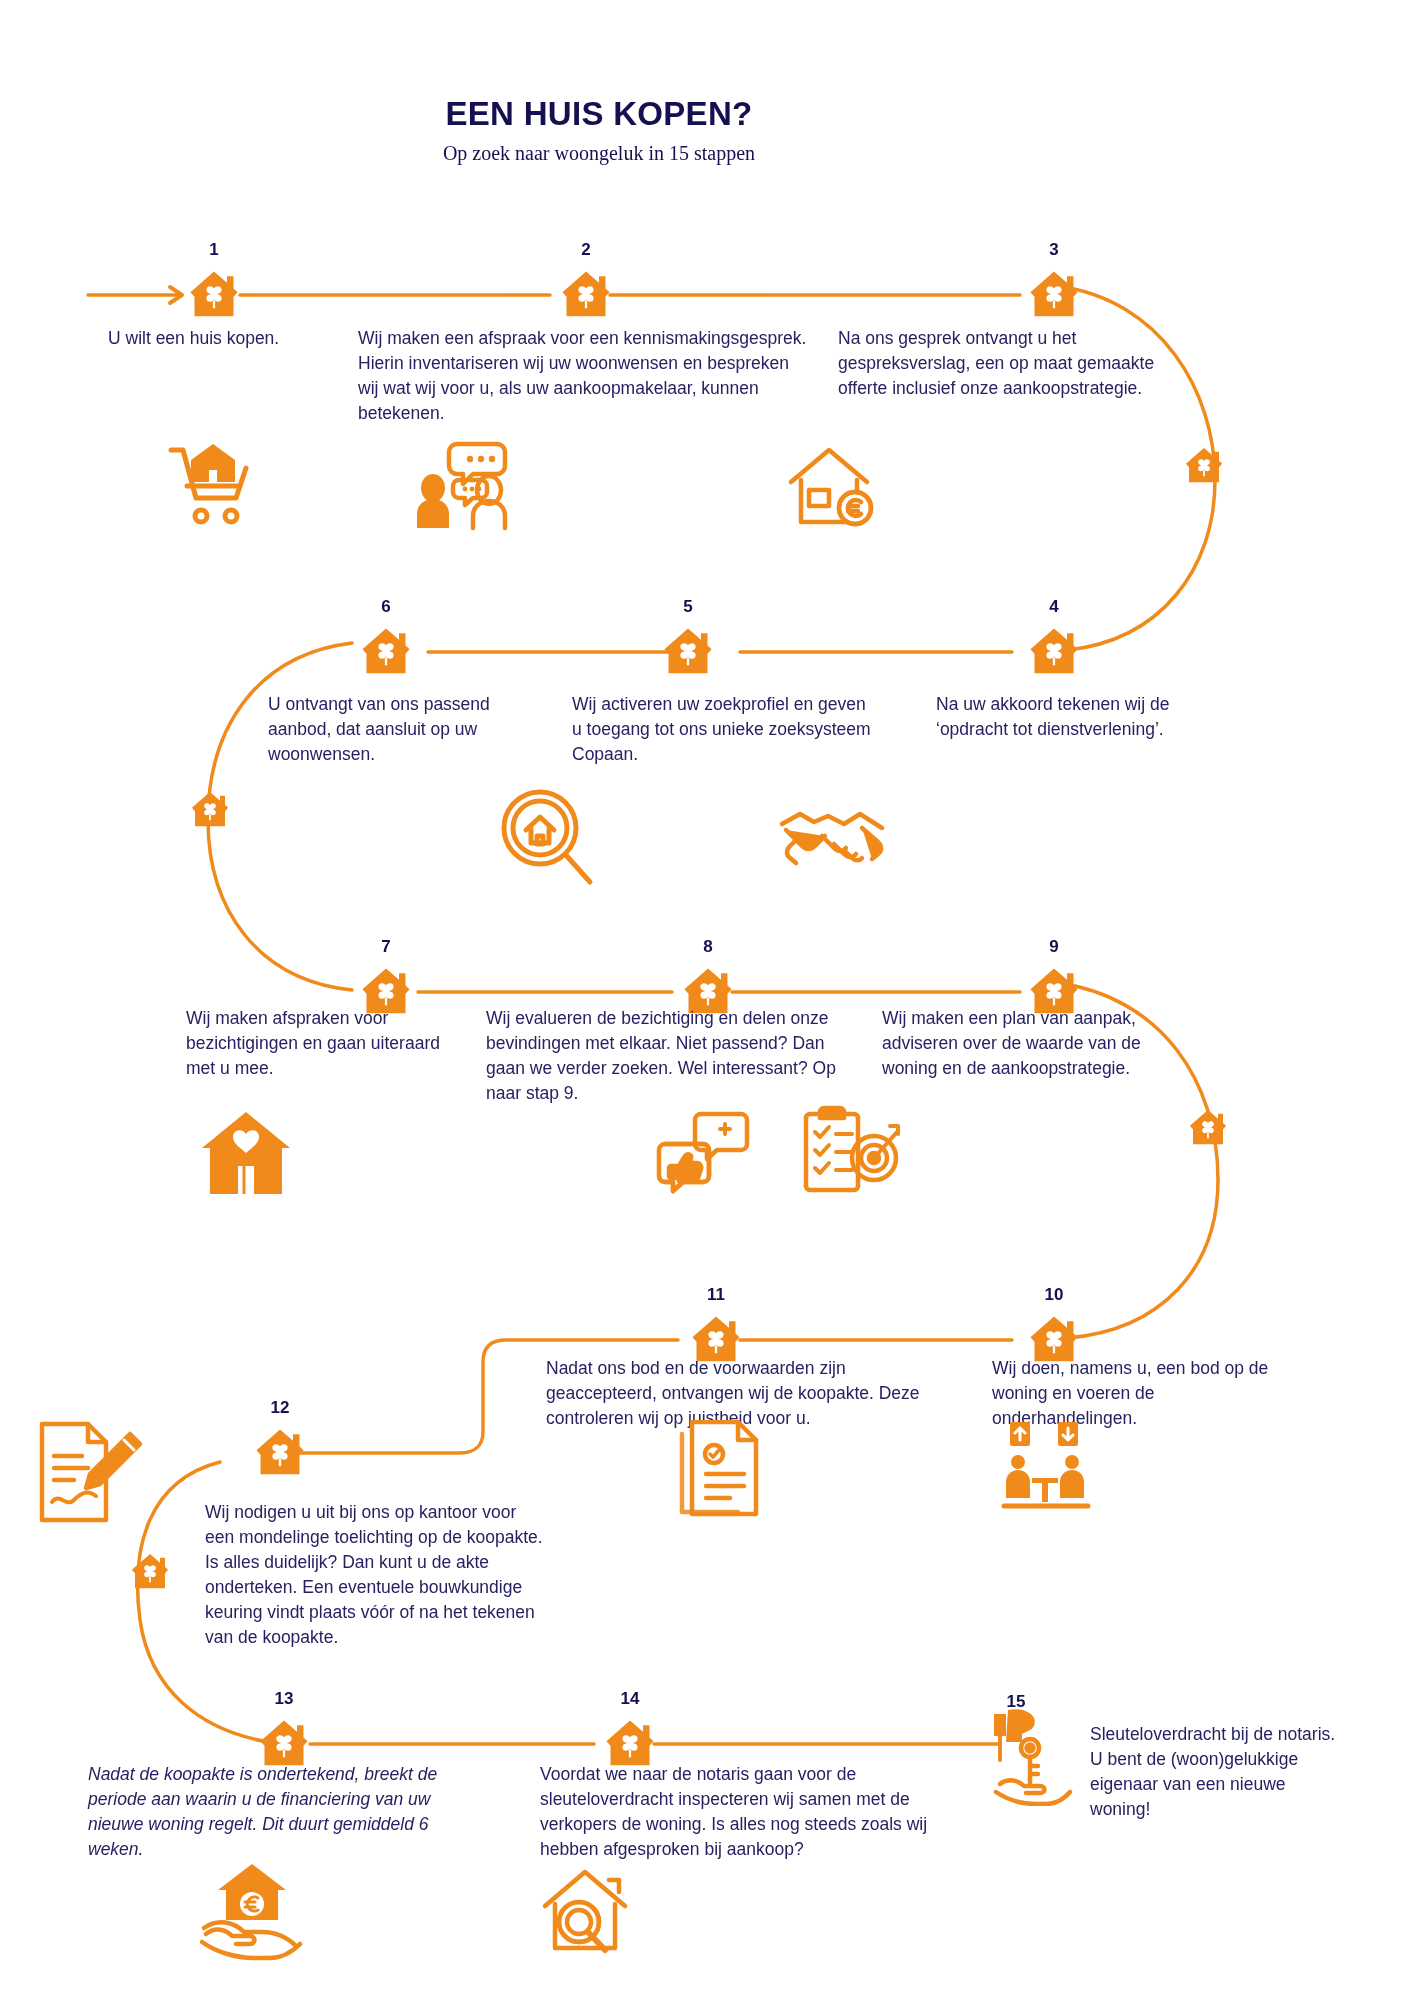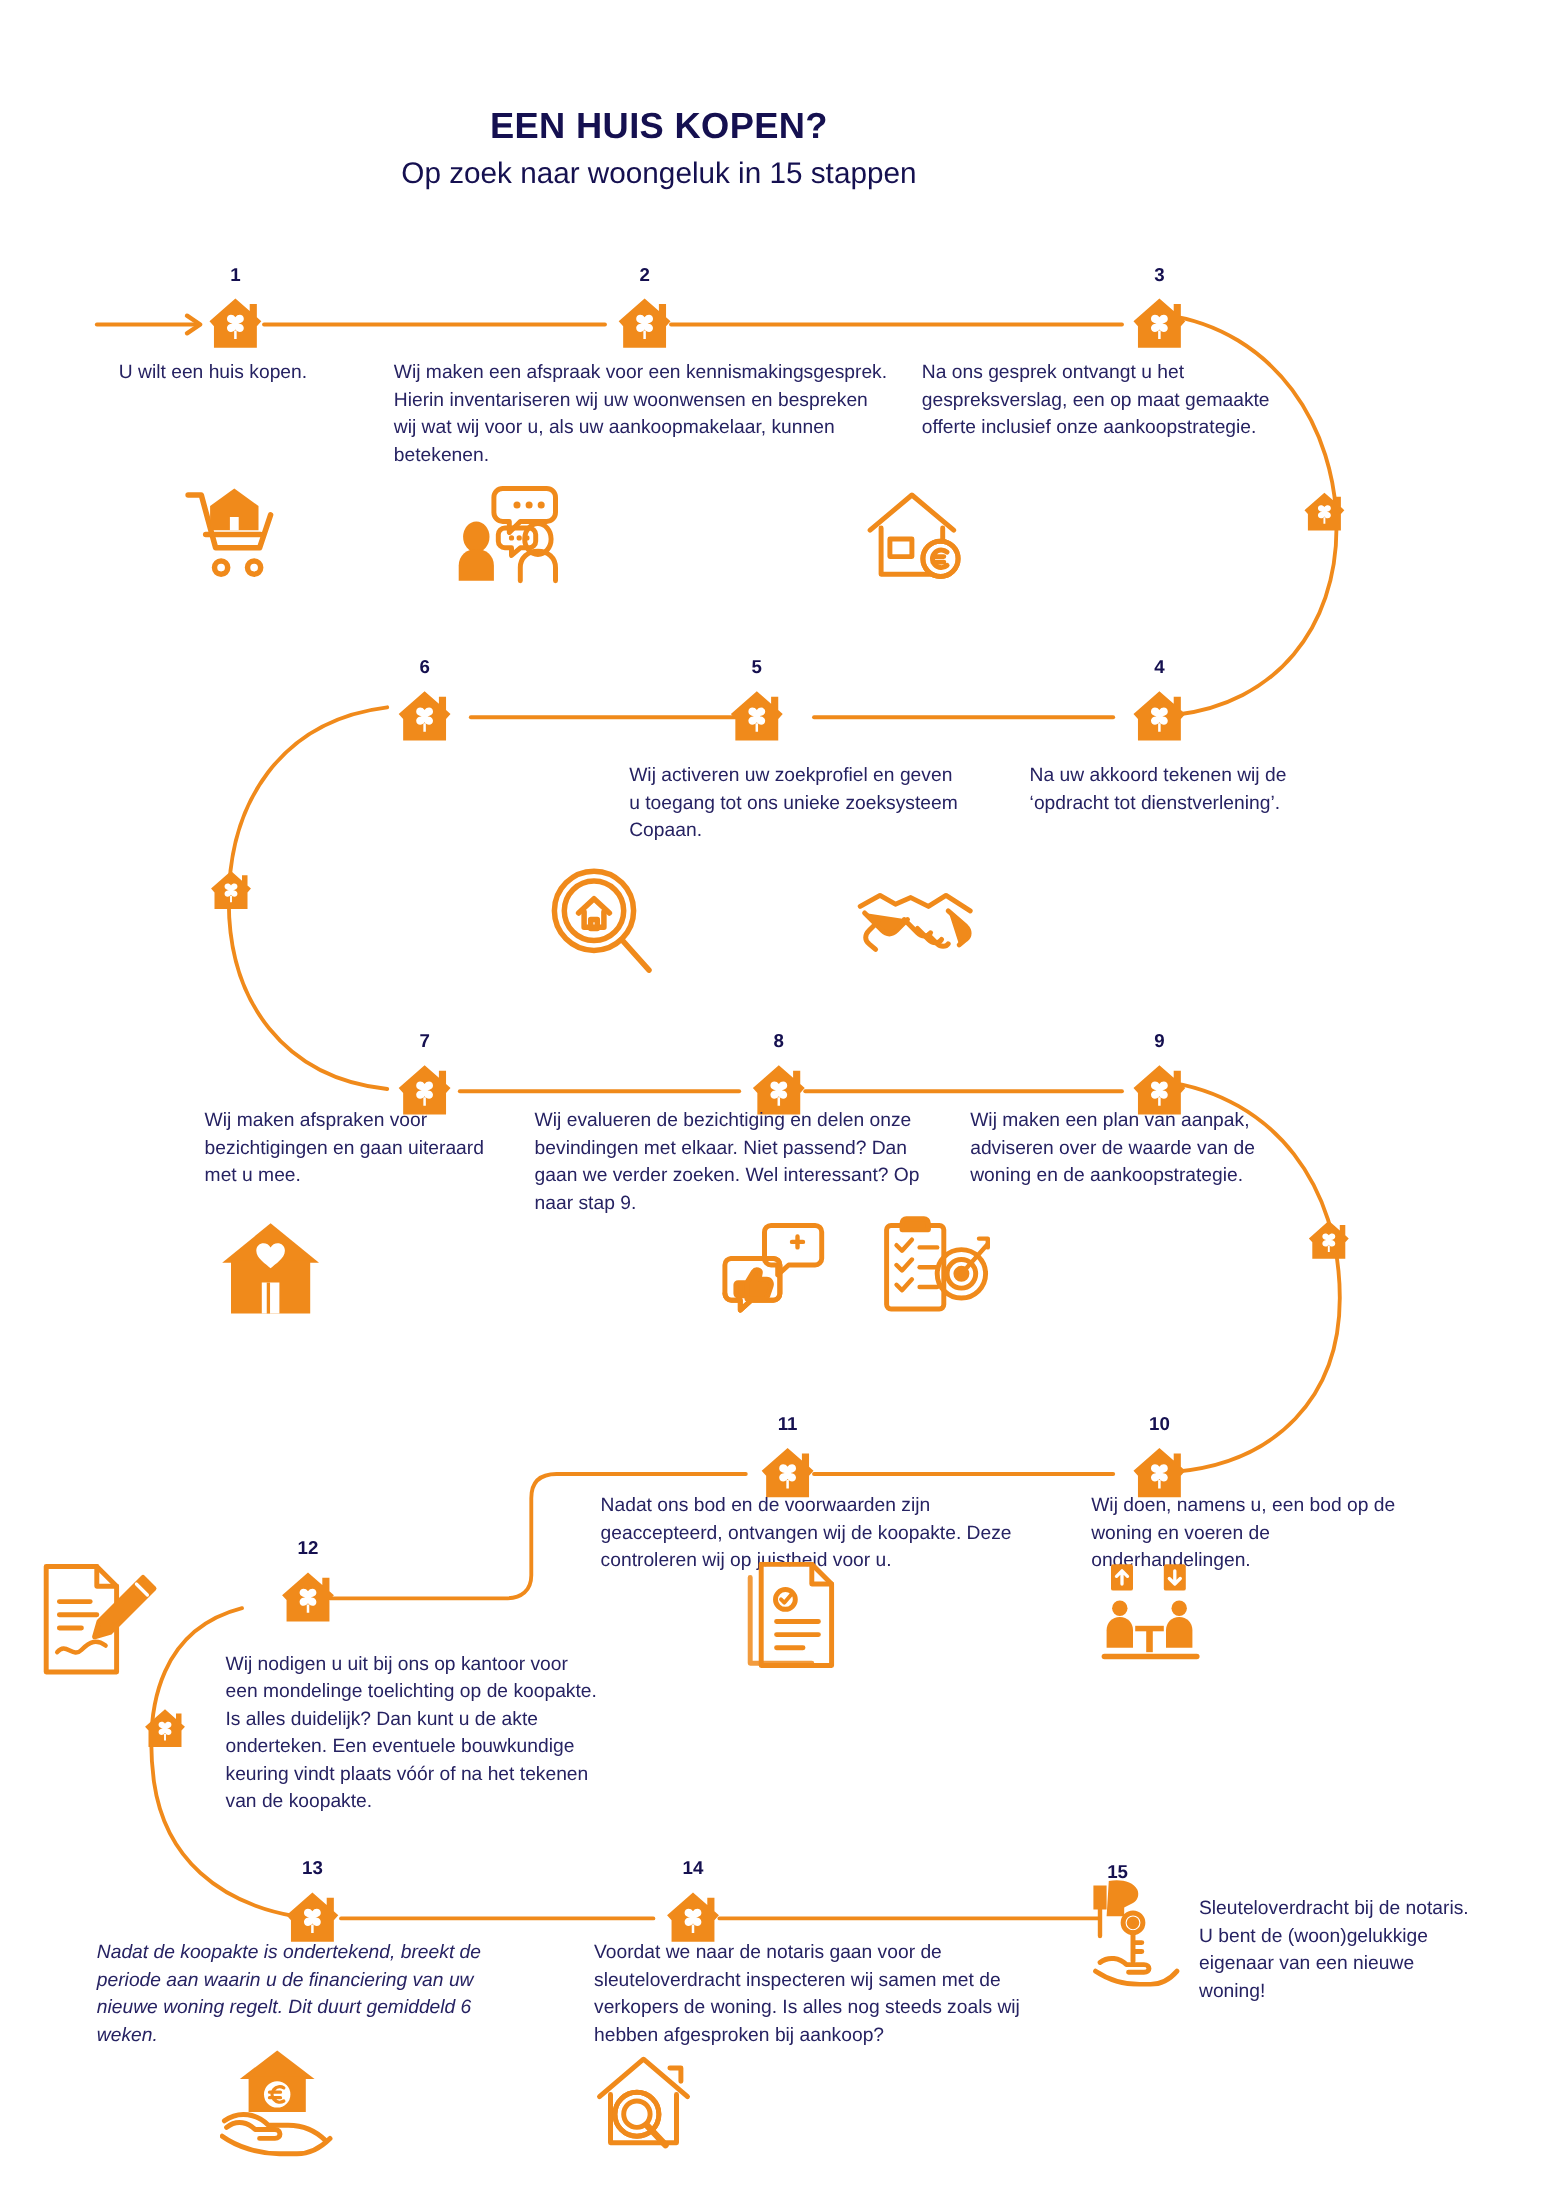--- a/index.html
+++ b/index.html
@@ -28,24 +28,25 @@
   }
   .title {
     font-size: 33px;
     font-weight: bold;
     letter-spacing: 0.3px;
     color: #151050;
     line-height: 1.1;
   }
   .subtitle {
     margin-top: 10px;
-    font-size: 27px;
+    font-size: 20px;
     font-weight: 500;
     color: #151050;
     line-height: 1.15;
+    font-family: Liberation Serif, serif;
   }
 
   
   #flow-svg {
     position: absolute;
     top: 0; left: 0;
     width: 1414px;
     height: 2000px;
     pointer-events: none;
   }
@@ -280,20 +281,21 @@
   <div class="step-text" style="left:108px; top:326px; width:220px;">U wilt een huis kopen.</div>
 
   <div class="step-text" style="left:358px; top:326px; width:450px;">Wij maken een afspraak voor een kennismakingsgesprek. Hierin inventariseren wij uw woonwensen en bespreken wij wat wij voor u, als uw aankoopmakelaar, kunnen betekenen.</div>
 
   <div class="step-text" style="left:838px; top:326px; width:320px;">Na ons gesprek ontvangt u het gespreksverslag, een op maat gemaakte offerte inclusief onze aankoopstrategie.</div>
 
   <div class="step-text" style="left:926px; top:692px; width:260px;margin-left:10px;">Na uw akkoord tekenen wij de ‘opdracht tot dienstverlening’.</div>
 
   <div class="step-text" style="left:572px; top:692px; width:300px;">Wij activeren uw zoekprofiel en geven u toegang tot ons unieke zoeksysteem Copaan.</div>
 
+  <div class="step-text" style="left:268px; top:692px; width:280px;">U ontvangt van ons passend aanbod, dat aansluit op uw woonwensen.</div>
 
   <div class="step-text" style="left:186px; top:1006px; width:260px;">Wij maken afspraken voor bezichtigingen en gaan uiteraard met u mee.</div>
 
   <div class="step-text" style="left:486px; top:1006px; width:350px;">Wij evalueren de bezichtiging en delen onze bevindingen met elkaar. Niet passend? Dan gaan we verder zoeken. Wel interessant? Op naar stap 9.</div>
 
   <div class="step-text" style="left:882px; top:1006px; width:270px;">Wij maken een plan van aanpak, adviseren over de waarde van de woning en de aankoopstrategie.</div>
 
   <div class="step-text" style="left:992px; top:1356px; width:280px;">Wij doen, namens u, een bod op de woning en voeren de onderhandelingen.</div>
 
   <div class="step-text" style="left:546px; top:1356px; width:410px;">Nadat ons bod en de voorwaarden zijn geaccepteerd, ontvangen wij de koopakte. Deze controleren wij op juistheid voor u.</div>

